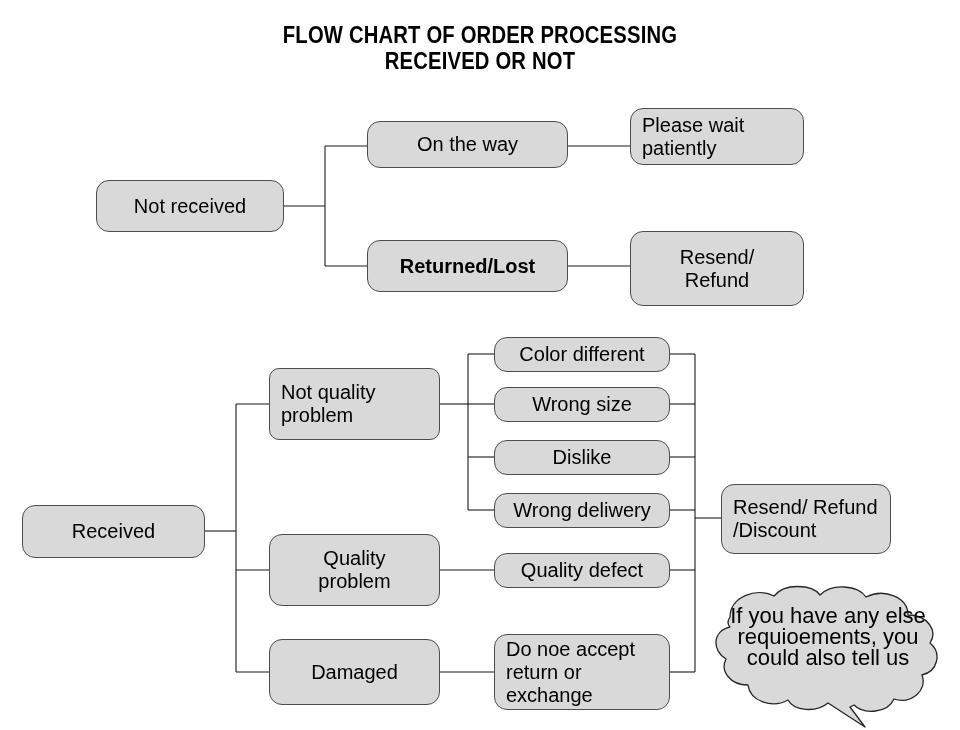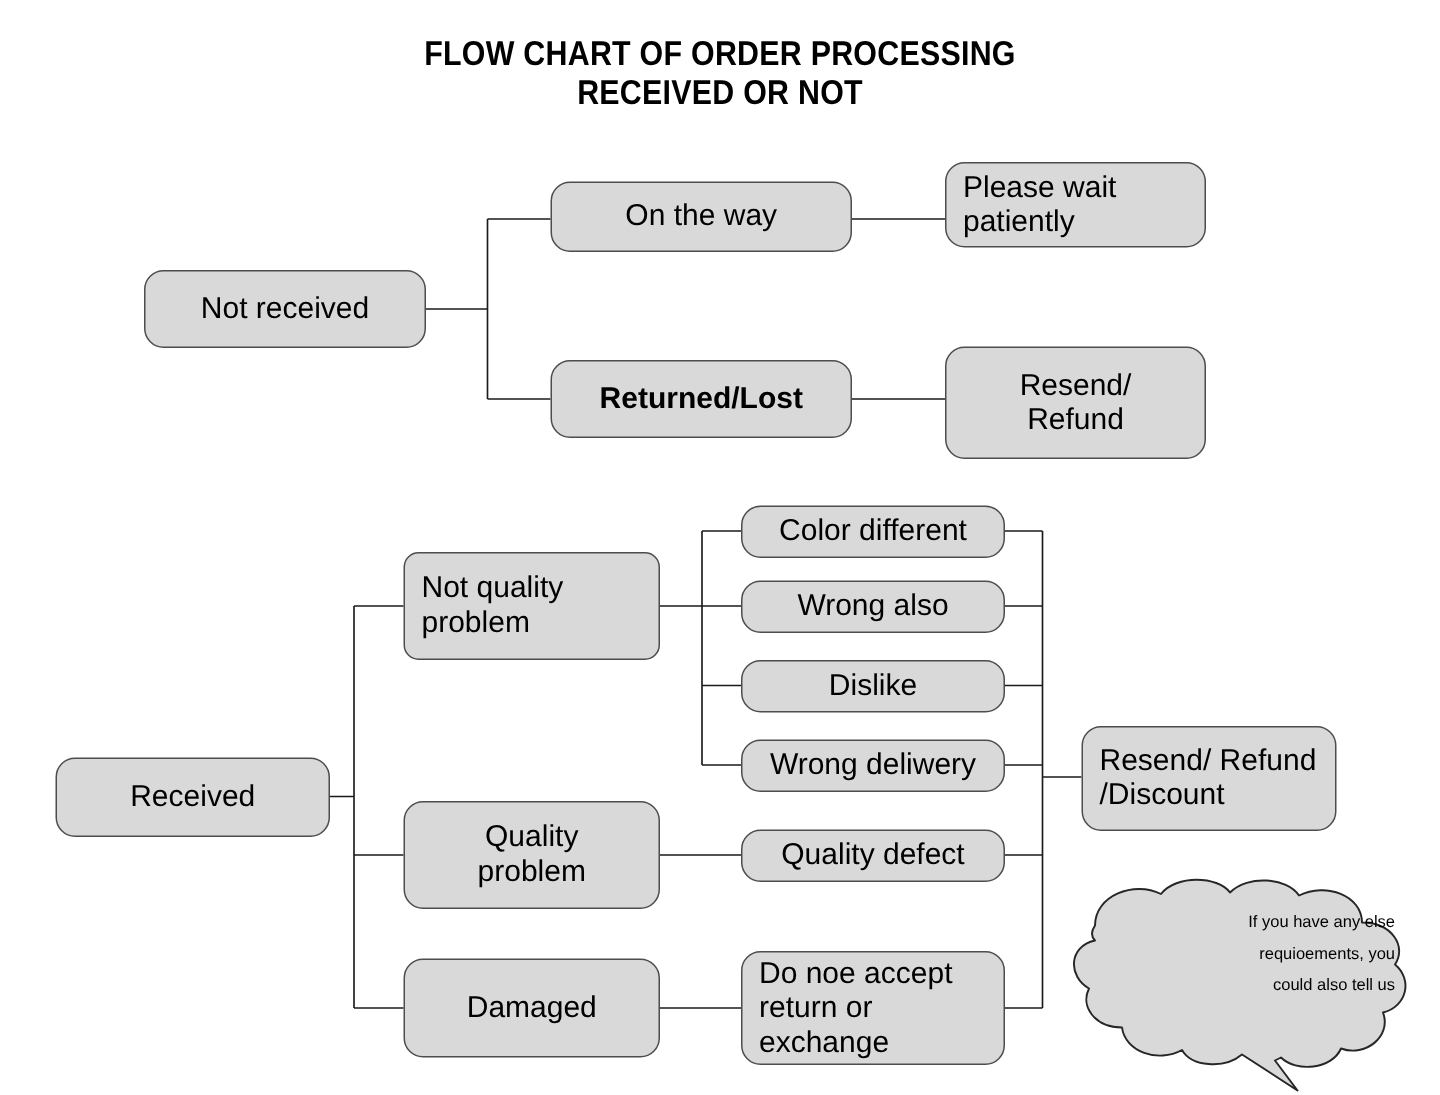--- a/index.html
+++ b/index.html
@@ -87,23 +87,23 @@
     fill: #d9d9d9;
     stroke: #262626;
     stroke-width: 1.3;
     stroke-linejoin: round;
   }
   .bubble-text {
     position: absolute;
     left: 26px;
     top: 22px;
     width: 204px;
-    font-size: 11px;
+    font-size: 22px;
     line-height: 21px;
-    text-align: right;
+    text-align: center;
     white-space: pre-line;
     color: #000000;
   }
 </style>
 </head>
 <body>
 
 <div id="chart-canvas">
 
   <div class="chart-title">FLOW CHART OF ORDER PROCESSING
@@ -152,33 +152,33 @@
   <div class="node center" style="left:367px; top:121px; width:201px; height:47px;">On the way</div>
 
   <div class="node lead" style="left:630px; top:108px; width:174px; height:57px;">Please wait
 patiently</div>
 
   <div class="node center" style="left:367px; top:240px; width:201px; height:52px;font-weight:bold;">Returned/Lost</div>
 
   <div class="node center" style="left:630px; top:231px; width:174px; height:75px;">Resend/
 Refund</div>
 
-  <div class="node center" style="left:22px; top:505px; width:183px; height:53px;margin-left:15px;">Received</div>
+  <div class="node center" style="left:22px; top:505px; width:183px; height:53px;">Received</div>
 
   <div class="node lead" style="left:269px; top:368px; width:171px; height:72px;border-radius:10px;">Not quality
 problem</div>
 
   <div class="node center" style="left:269px; top:534px; width:171px; height:72px;">Quality
 problem</div>
 
   <div class="node center" style="left:269px; top:639px; width:171px; height:66px;">Damaged</div>
 
   <div class="node center" style="left:494px; top:337px; width:176px; height:35px;">Color different</div>
 
-  <div class="node center" style="left:494px; top:387px; width:176px; height:35px;">Wrong also</div>
+  <div class="node center" style="left:494px; top:387px; width:176px; height:35px;">Wrong size</div>
 
   <div class="node center" style="left:494px; top:440px; width:176px; height:35px;">Dislike</div>
 
   <div class="node center" style="left:494px; top:493px; width:176px; height:35px;">Wrong deliwery</div>
 
   <div class="node center" style="left:494px; top:553px; width:176px; height:35px;">Quality defect</div>
 
   <div class="node lead" style="left:494px; top:634px; width:176px; height:76px;">Do noe accept
 return or
 exchange</div>

